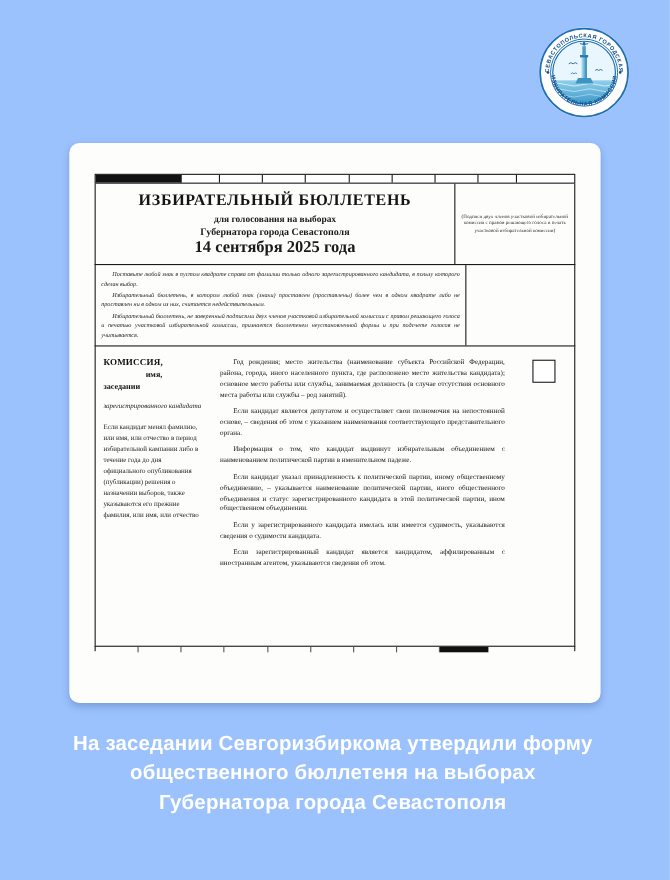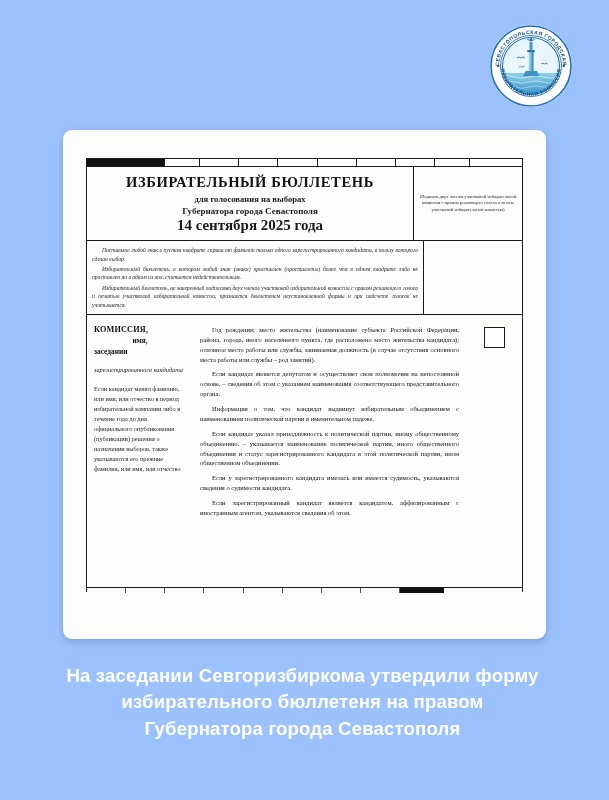--- a/index.html
+++ b/index.html
@@ -365,15 +365,15 @@
       <div class="seg" style="flex:0 0 9%"></div>
       <div class="seg black" style="flex:0 0 10%"></div>
       <div class="seg" style="flex:1 1 auto"></div>
     </div>
 
   </div>
 </div>
 
 <div id="caption">
   <div>На заседании Севгоризбиркома утвердили форму</div>
-  <div>избирательного бюллетеня на правом</div>
+  <div>общественного бюллетеня на выборах</div>
   <div>Губернатора города Севастополя</div>
 </div>
 
 </body></html>

